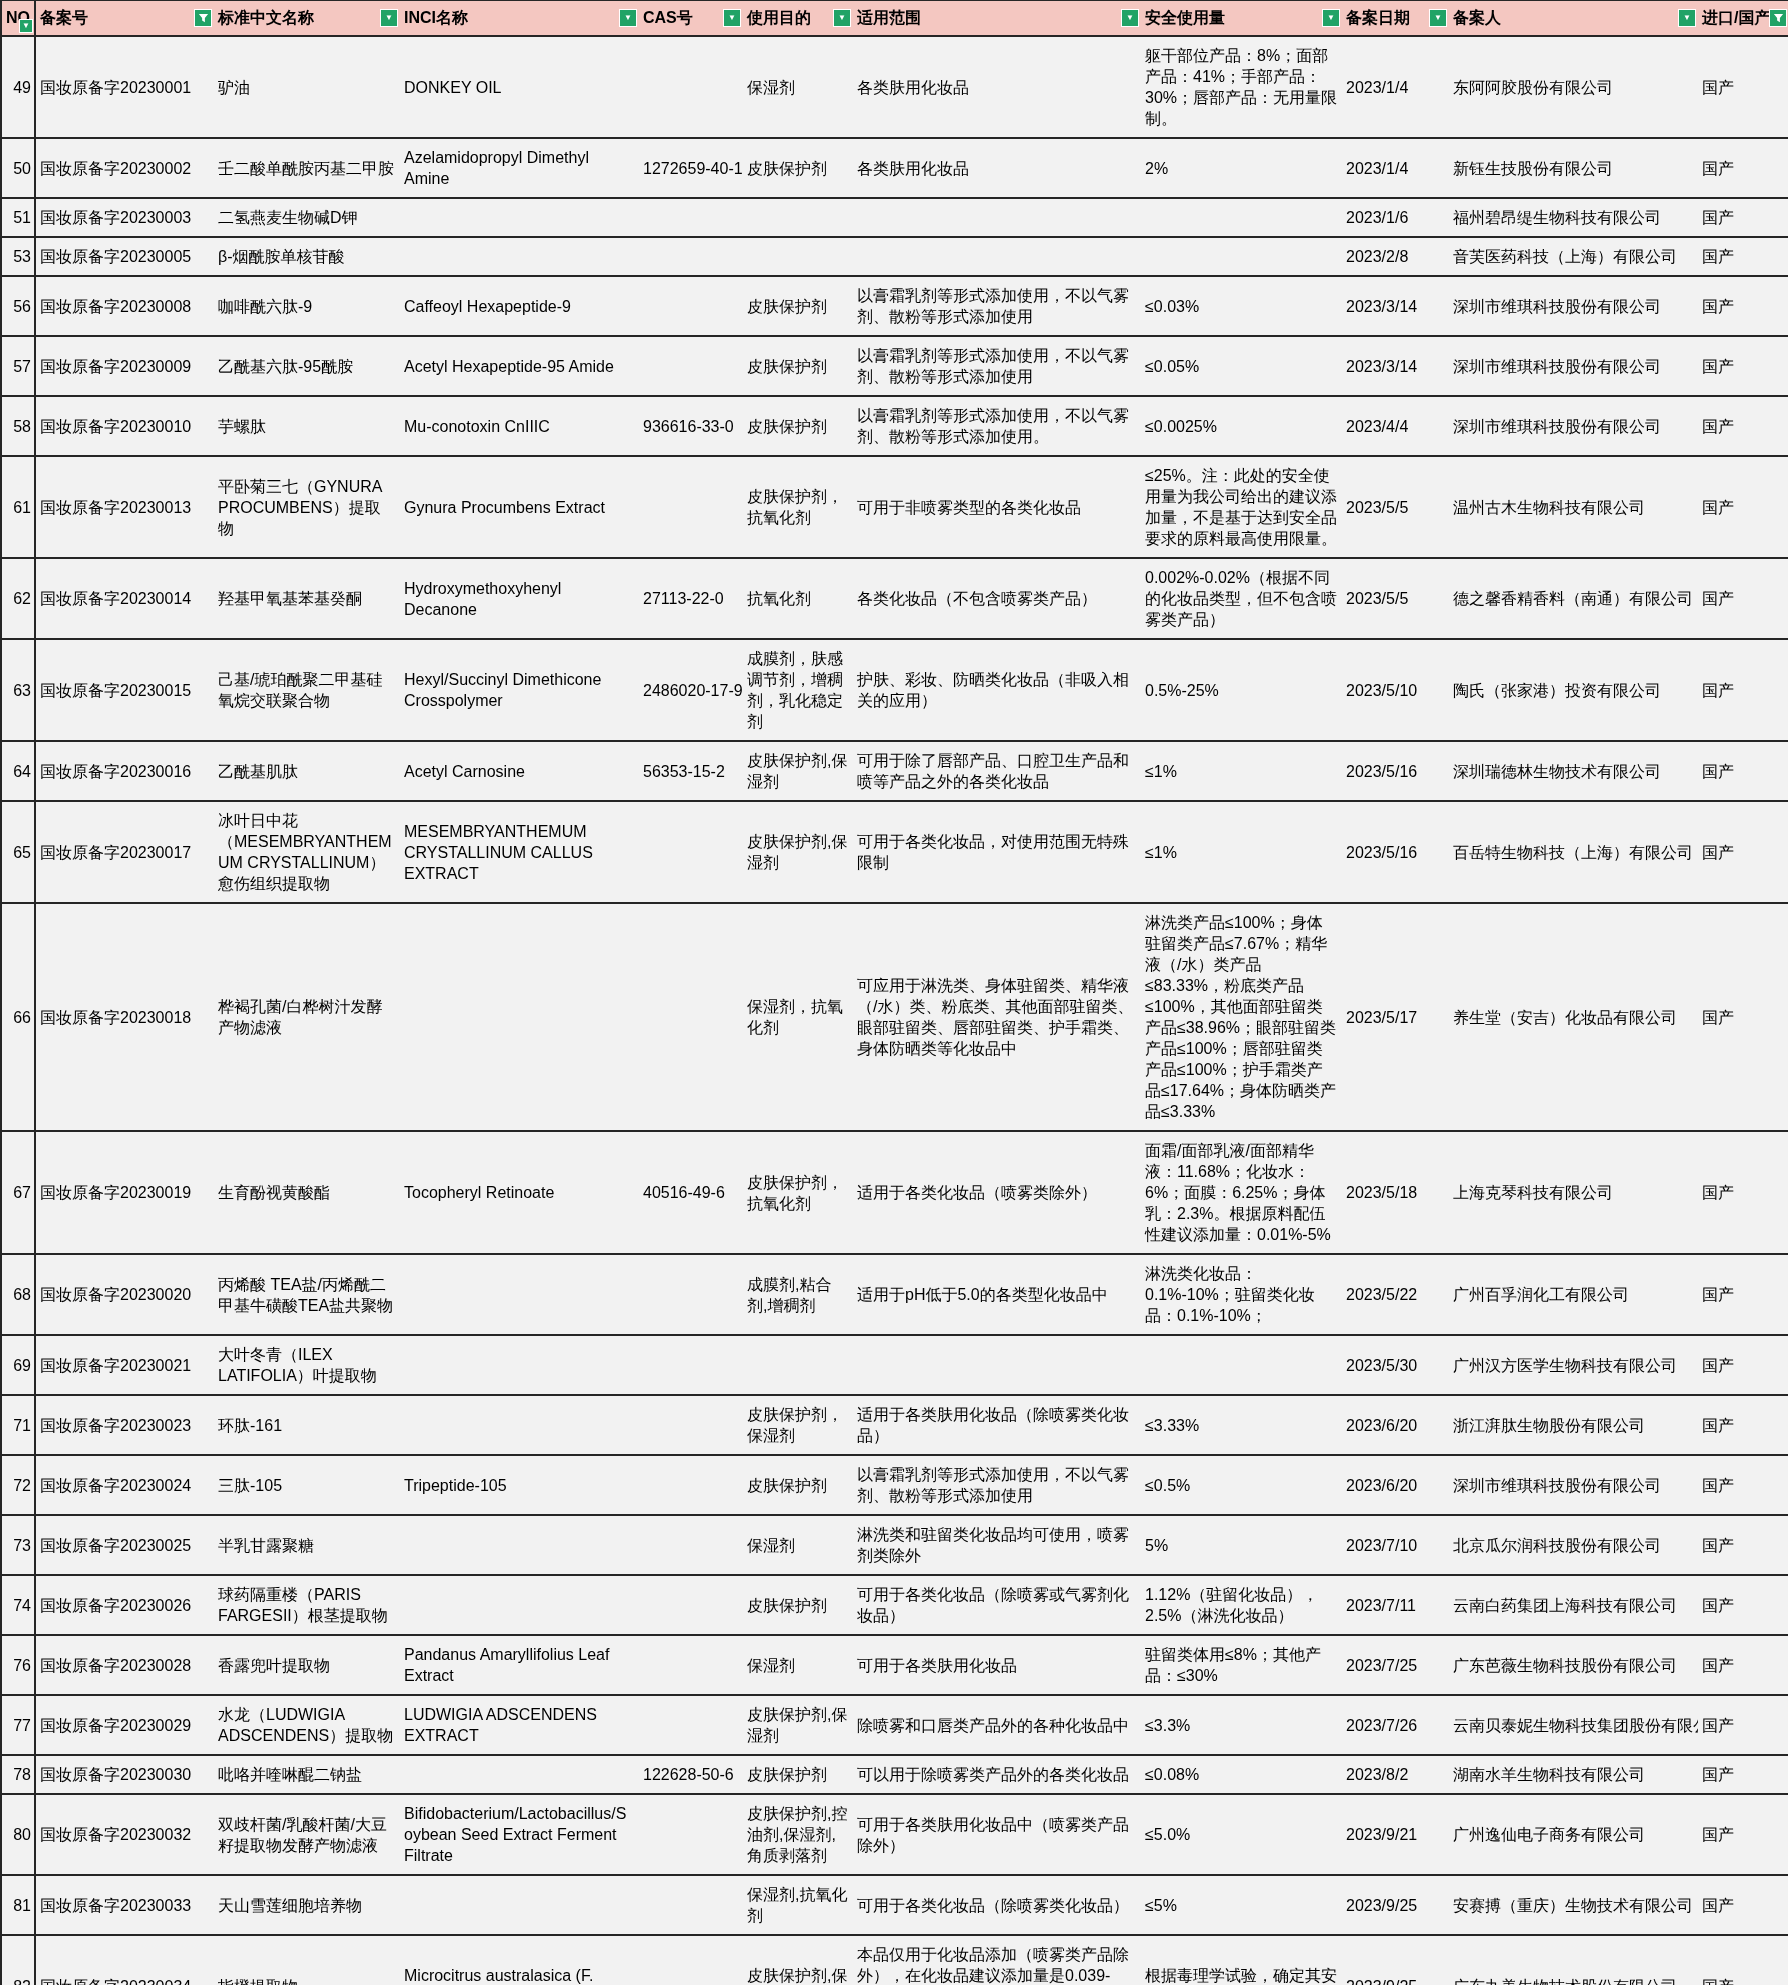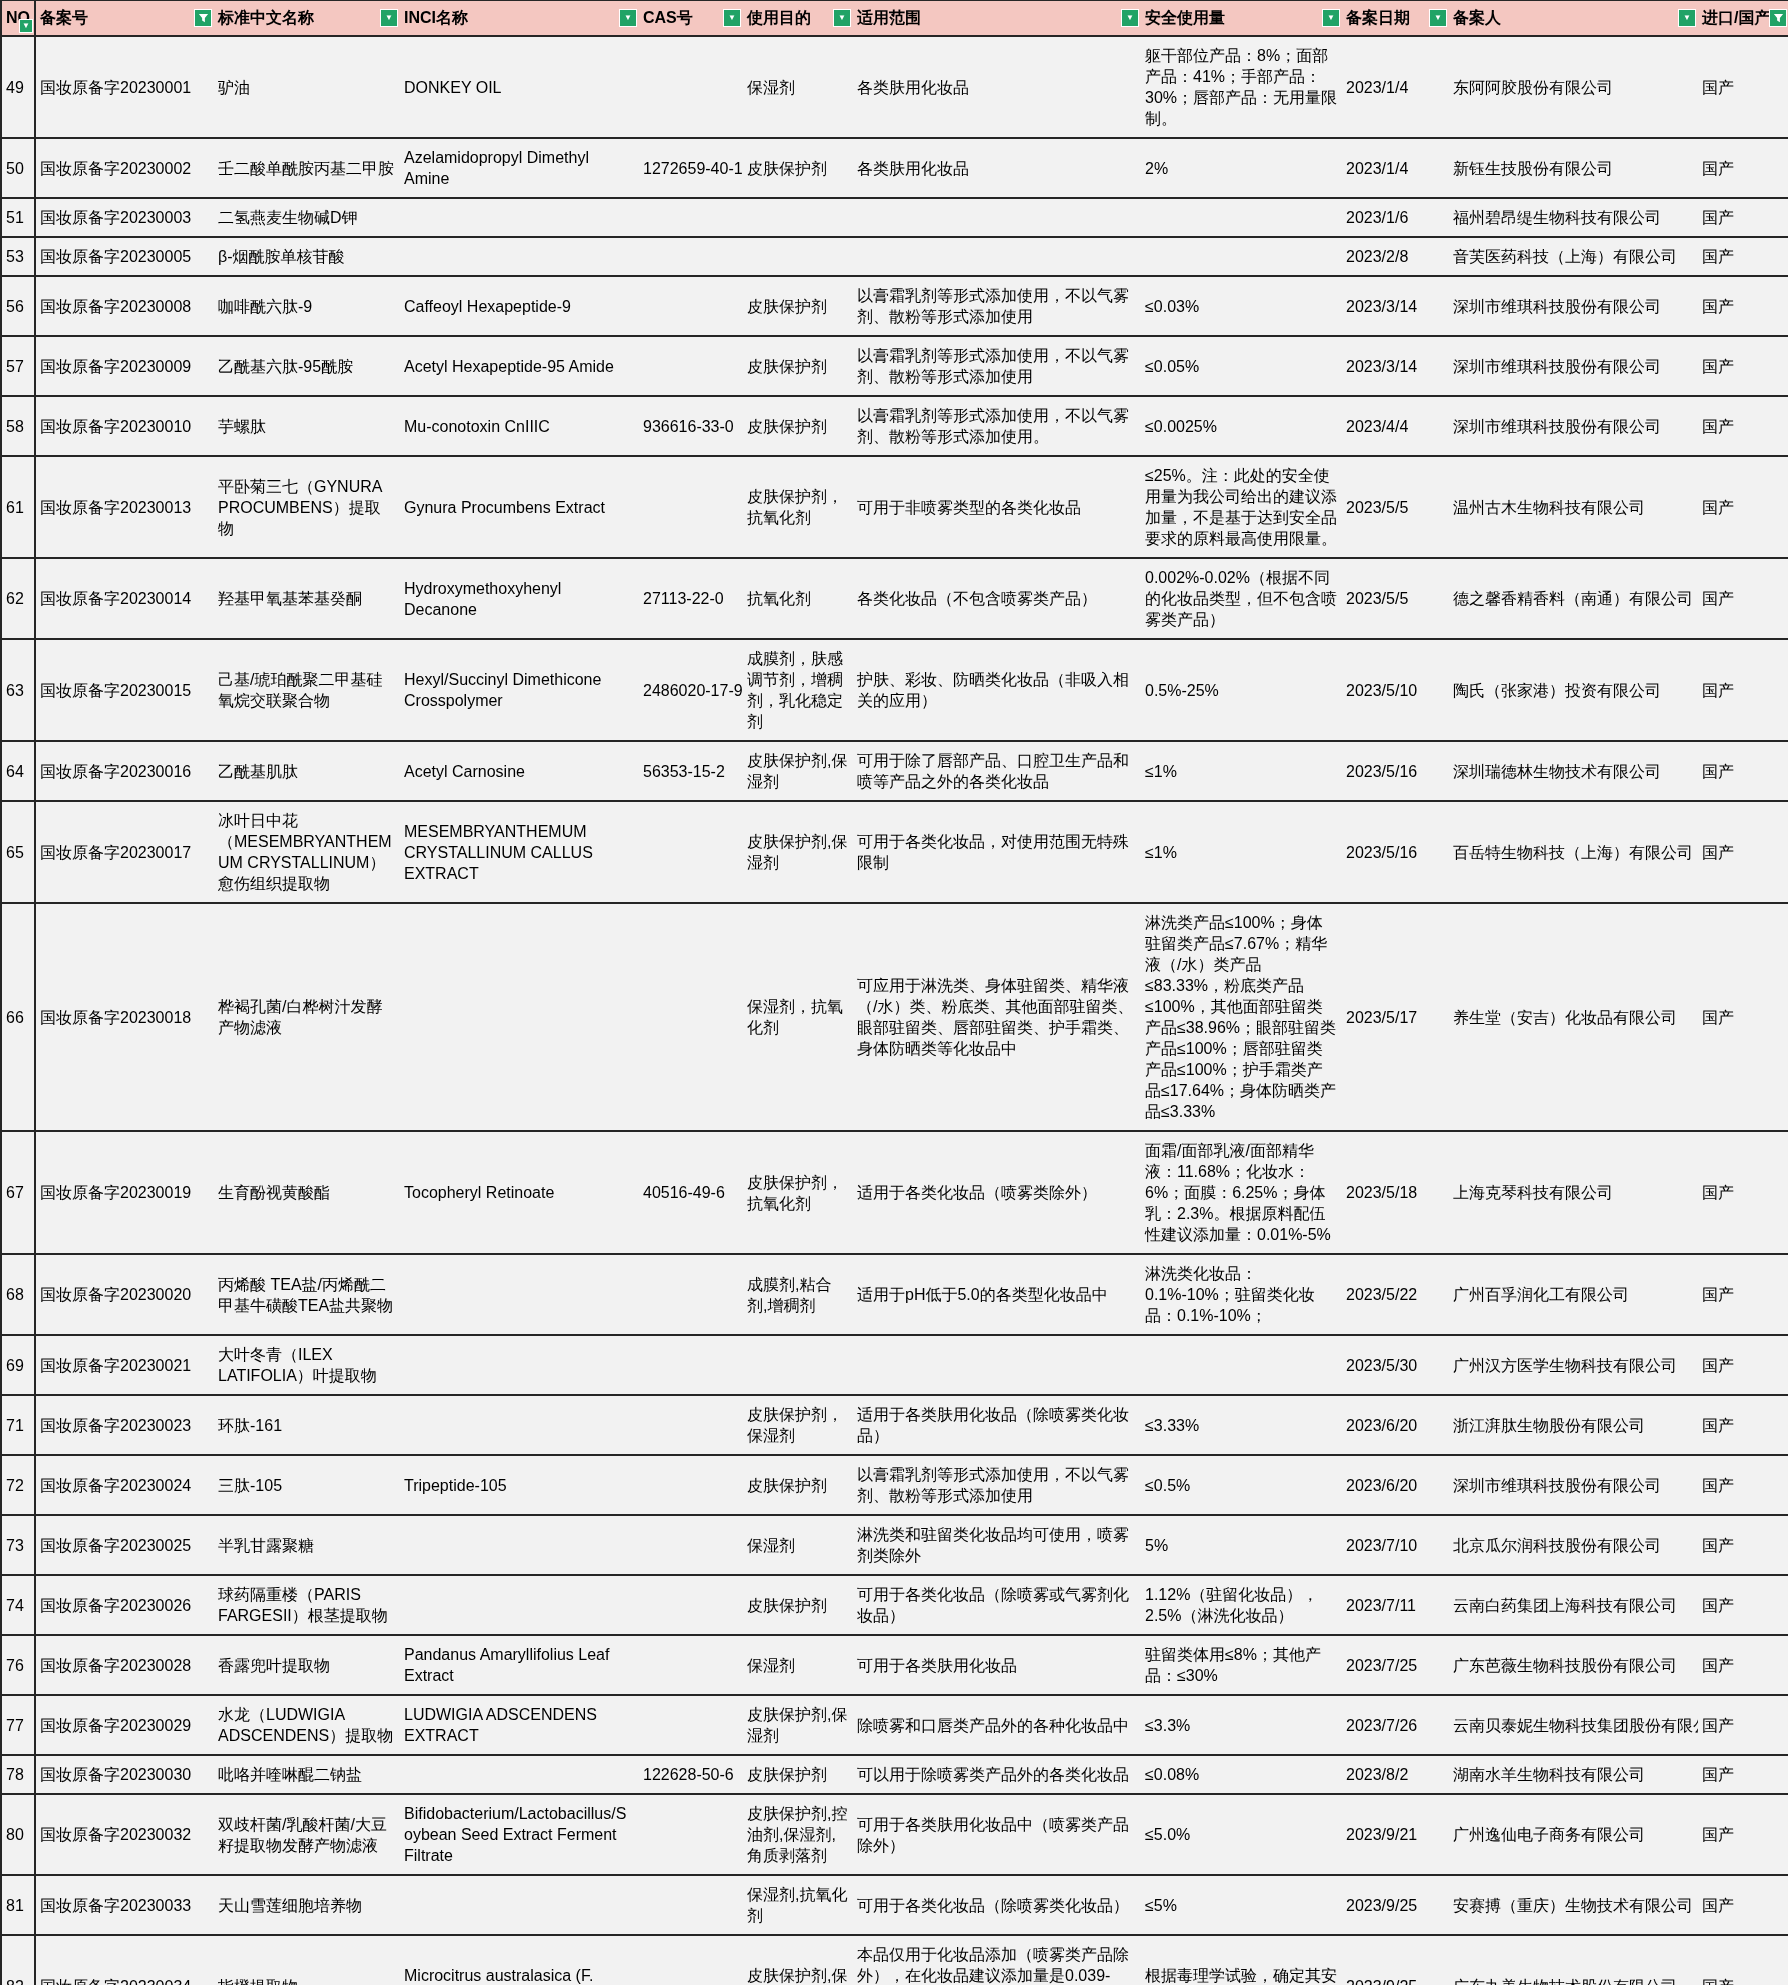--- a/index.html
+++ b/index.html
@@ -30,21 +30,21 @@
     font-weight:bold;text-align:left;vertical-align:middle;
     padding:4px 20px 4px 4px;height:26px;position:relative;
     border-bottom:2px solid var(--border-col,#262626);
     white-space:nowrap;overflow:hidden;
   }
   td{
     border-bottom:2px solid var(--border-col,#262626);
     padding:8px 4px;vertical-align:middle;line-height:21px;
     word-wrap:break-word;overflow-wrap:break-word;
   }
-  td.col-no{padding-right:3px;}
+  td.col-no{text-align:right;padding-right:3px;}
   .col-no{border-right:2px solid var(--border-col,#262626);}
   td.col-registrant{white-space:nowrap;overflow:hidden;}
   td.col-date{white-space:nowrap;margin-left:28px;}
   td.col-cas{white-space:nowrap;overflow:hidden;}
   .fbtn{
     position:absolute;right:2px;top:50%;transform:translateY(-50%);
     width:18px;height:18px;background:var(--filter-green,#21A366);
     border:1px solid #ffffff;box-sizing:border-box;
     display:flex;align-items:center;justify-content:center;cursor:pointer;
   }

